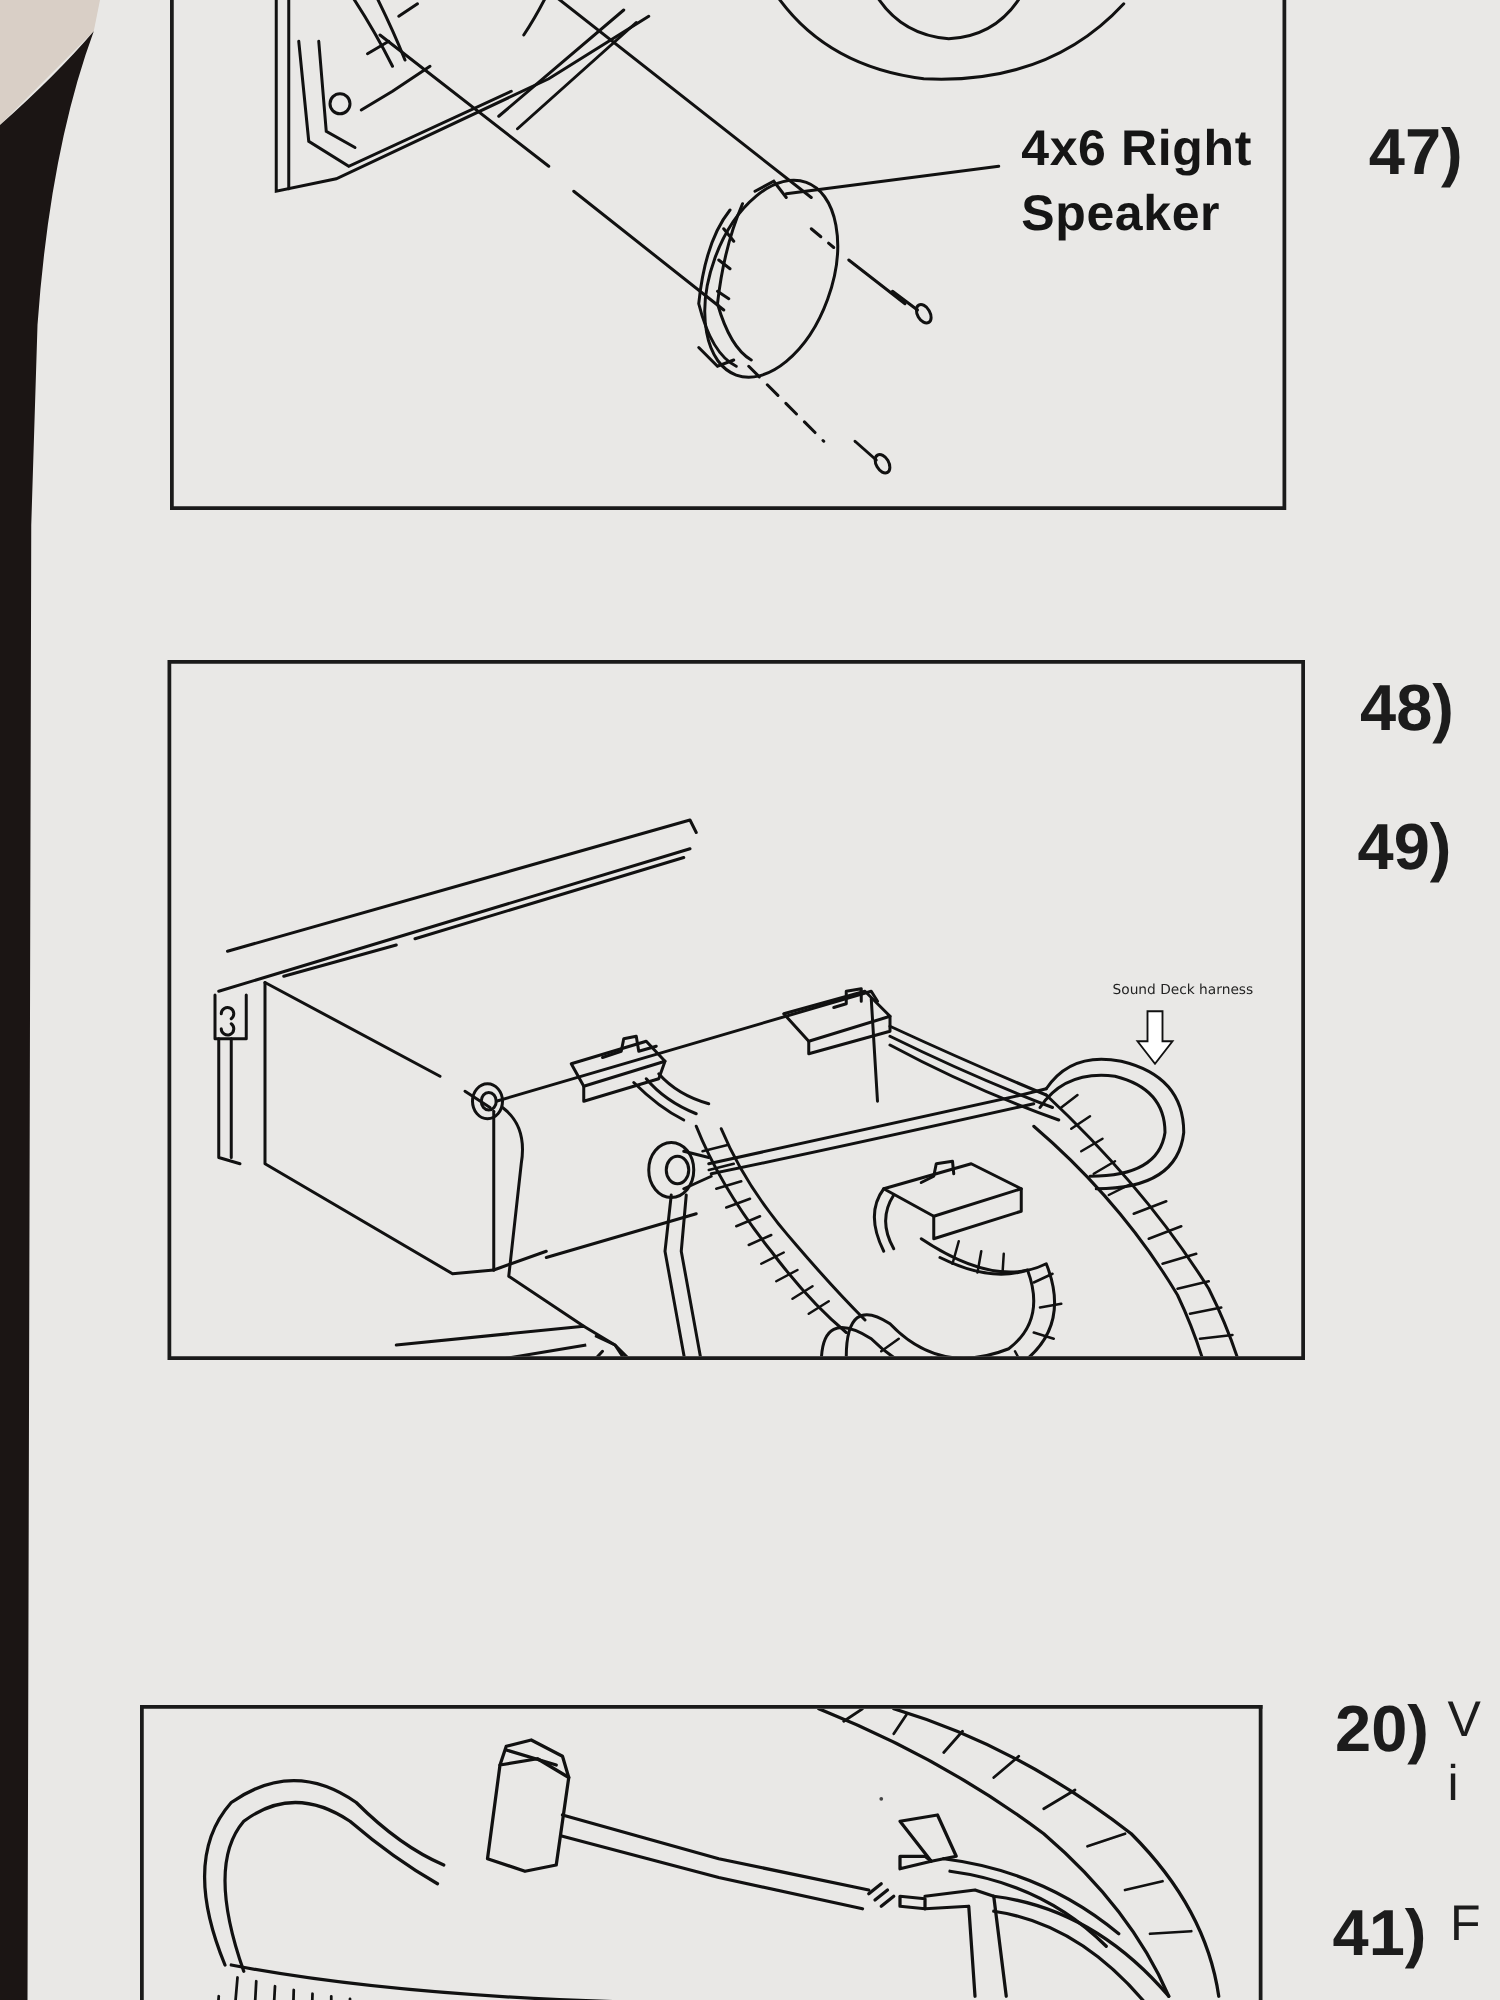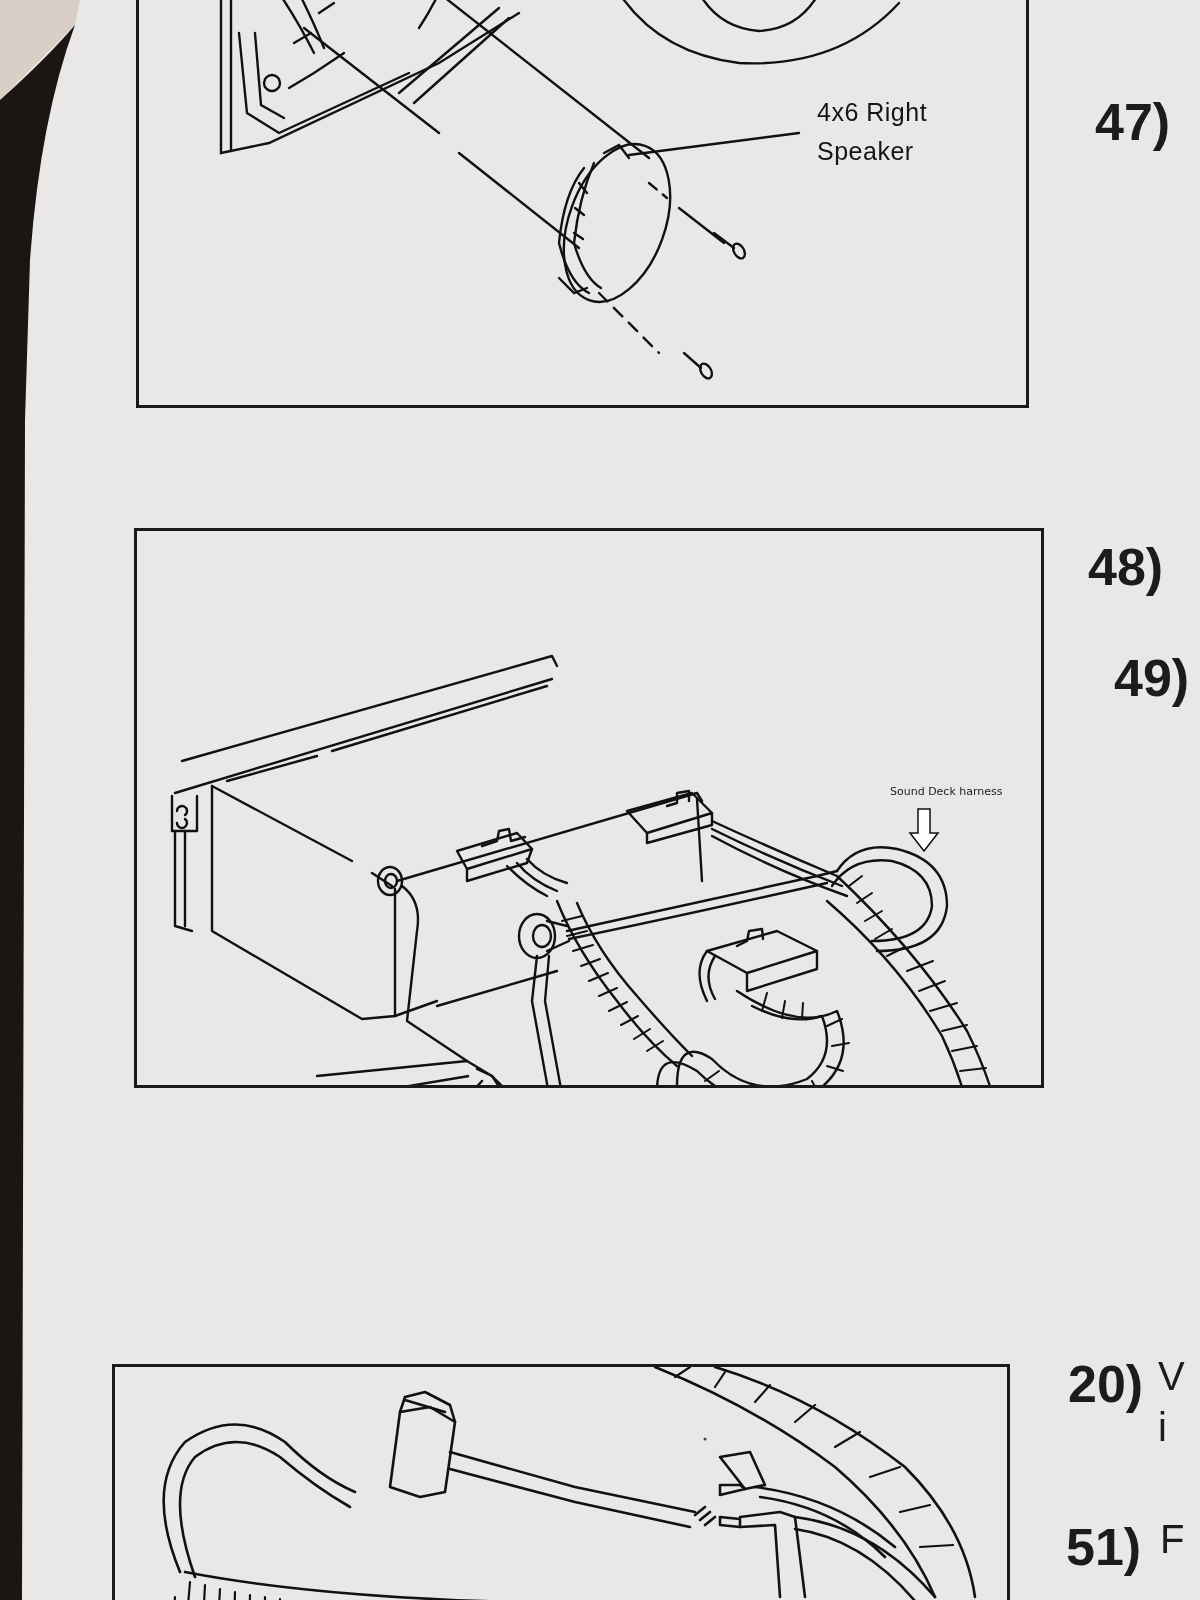--- a/index.html
+++ b/index.html
@@ -13,22 +13,22 @@
     }
     .page {
       position: absolute; left: 0; top: 0; width: 1200px; height: 1600px;
     }
     .panel {
       position: absolute; border: 3px solid #1a1a1a; box-sizing: border-box;
       background: transparent; overflow: hidden;
     }
     .panel svg { position: absolute; left: 0; top: 0; }
     .callout {
-      position: absolute; font-weight: normal; color: #151515;
-      font-size: 25px; line-height: 39px; letter-spacing: 0.5px;
+      position: absolute; font-weight: bold; color: #151515;
+      font-size: 40px; line-height: 52px; letter-spacing: 0.5px;
       white-space: pre-line;
     }
     .annot {
       position: absolute; font-size: 11px; color: #222;
       font-family: "DejaVu Sans", sans-serif; white-space: nowrap;
     }
     .step {
       position: absolute; font-weight: bold; color: #1c1c1c;
       font-size: 52px; letter-spacing: 0px;
     }
@@ -166,21 +166,21 @@
       </g>
 
       <path d="M781,278 L793,278 L793,302 L801,302 L787,320 L773,302 L781,302 Z" fill="#fff" stroke="#111" stroke-width="1.5" stroke-linejoin="miter"></path>
 
       <path d="M200,567 L332,545" stroke="#111" stroke-width="2.4" fill="none"></path>
     </svg>
     <div class="annot" style="left:753px; top:254px;">Sound Deck harness</div>
   </div>
 
   <div class="step" style="left:1088px; top:537px;">48)</div>
-  <div class="step" style="left:1114px; top:648px;">49)</div>
+  <div class="step" style="left:1086px; top:648px;">49)</div>
 
   <div class="panel" style="left:112px; top:1364px; width:898px; height:260px; border-bottom:none;">
     <svg width="898" height="260">
       <g fill="none" stroke="#111" stroke-width="2.6" stroke-linecap="round" stroke-linejoin="round">
 
         <path d="M65,205 Q30,120 70,75 Q120,40 170,75 Q205,110 240,125"></path>
         <path d="M80,210 Q50,125 80,90 Q120,60 165,90 Q200,120 235,140"></path>
 
         <path d="M285,45 L315,40 L340,55 L330,125 L305,130 L275,120 Z"></path>
         <path d="M285,45 L290,30 L310,25 L335,38 L340,55"></path>
@@ -206,16 +206,16 @@
         <path d="M75,215 L72,250 M90,218 L88,255 M105,222 L103,258 M120,225 L119,260 M135,228 L134,260 M150,230 L150,260 M165,232 L165,260"></path>
         <path d="M60,230 L58,258 M48,235 L46,258"></path>
       </g>
       <circle cx="590" cy="72" r="1.5" fill="#444"></circle>
     </svg>
   </div>
 
   <div class="step" style="left:1068px; top:1354px;">20)</div>
   <div class="step-text" style="left:1158px; top:1354px;">V</div>
   <div class="step-text" style="left:1158px; top:1405px;">i</div>
-  <div class="step" style="left:1066px; top:1517px;">51)</div>
+  <div class="step" style="left:1066px; top:1517px;">41)</div>
   <div class="step-text" style="left:1160px; top:1517px;">F</div>
 
 </div>
 
 </body></html>

